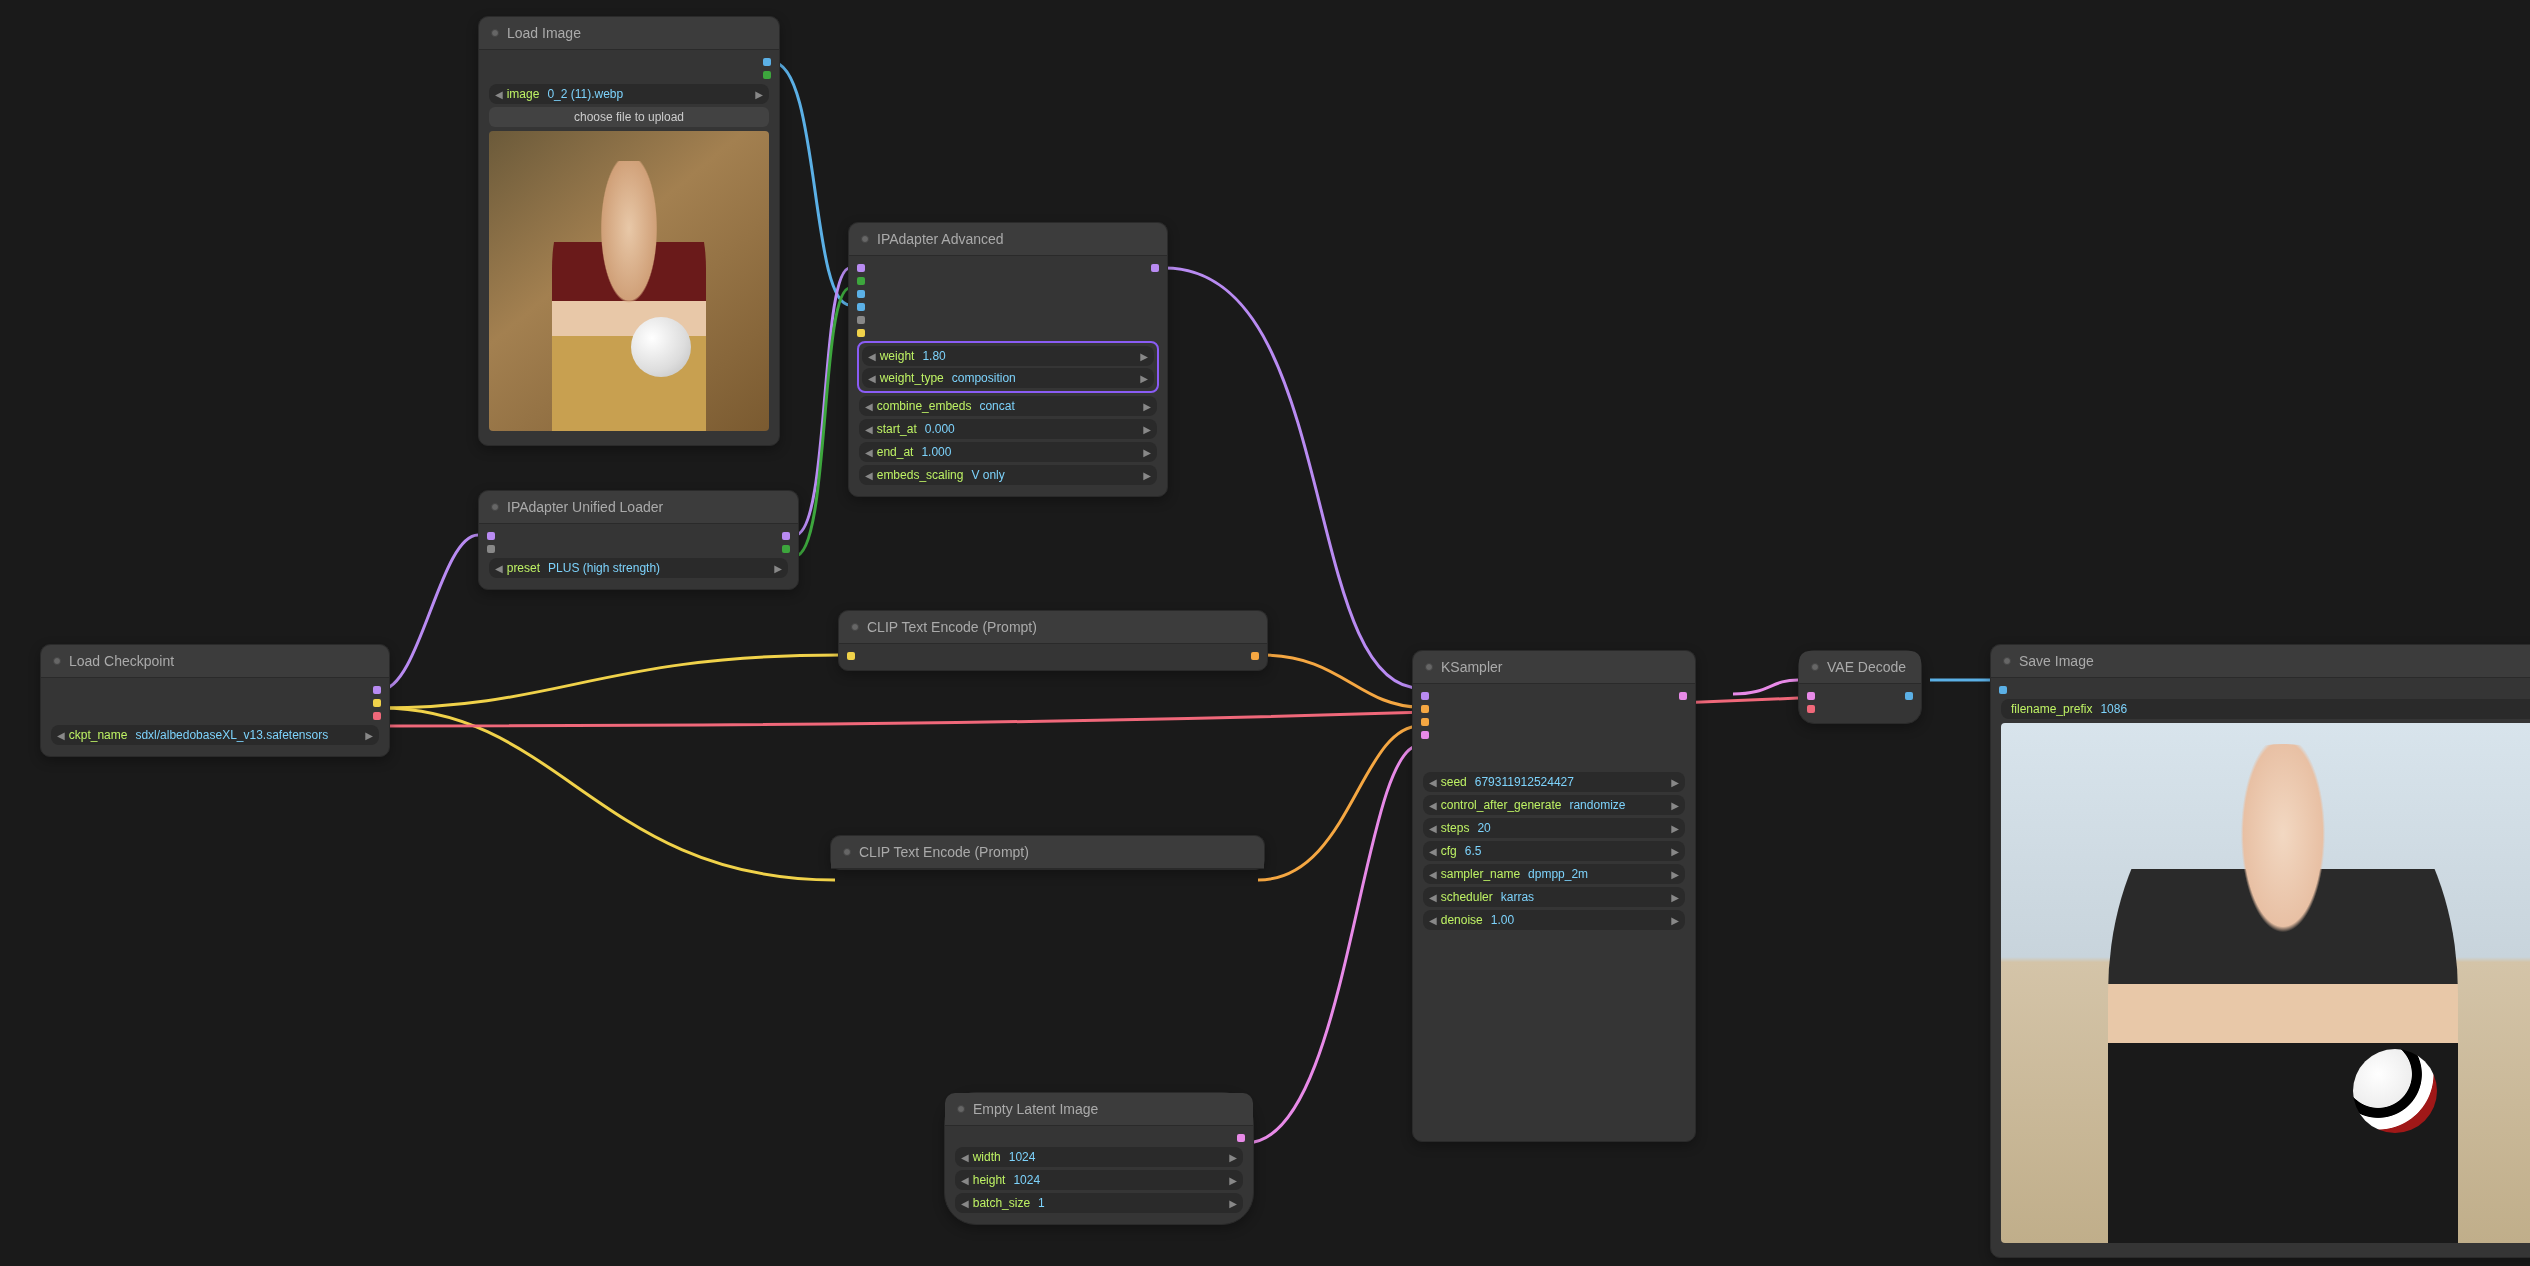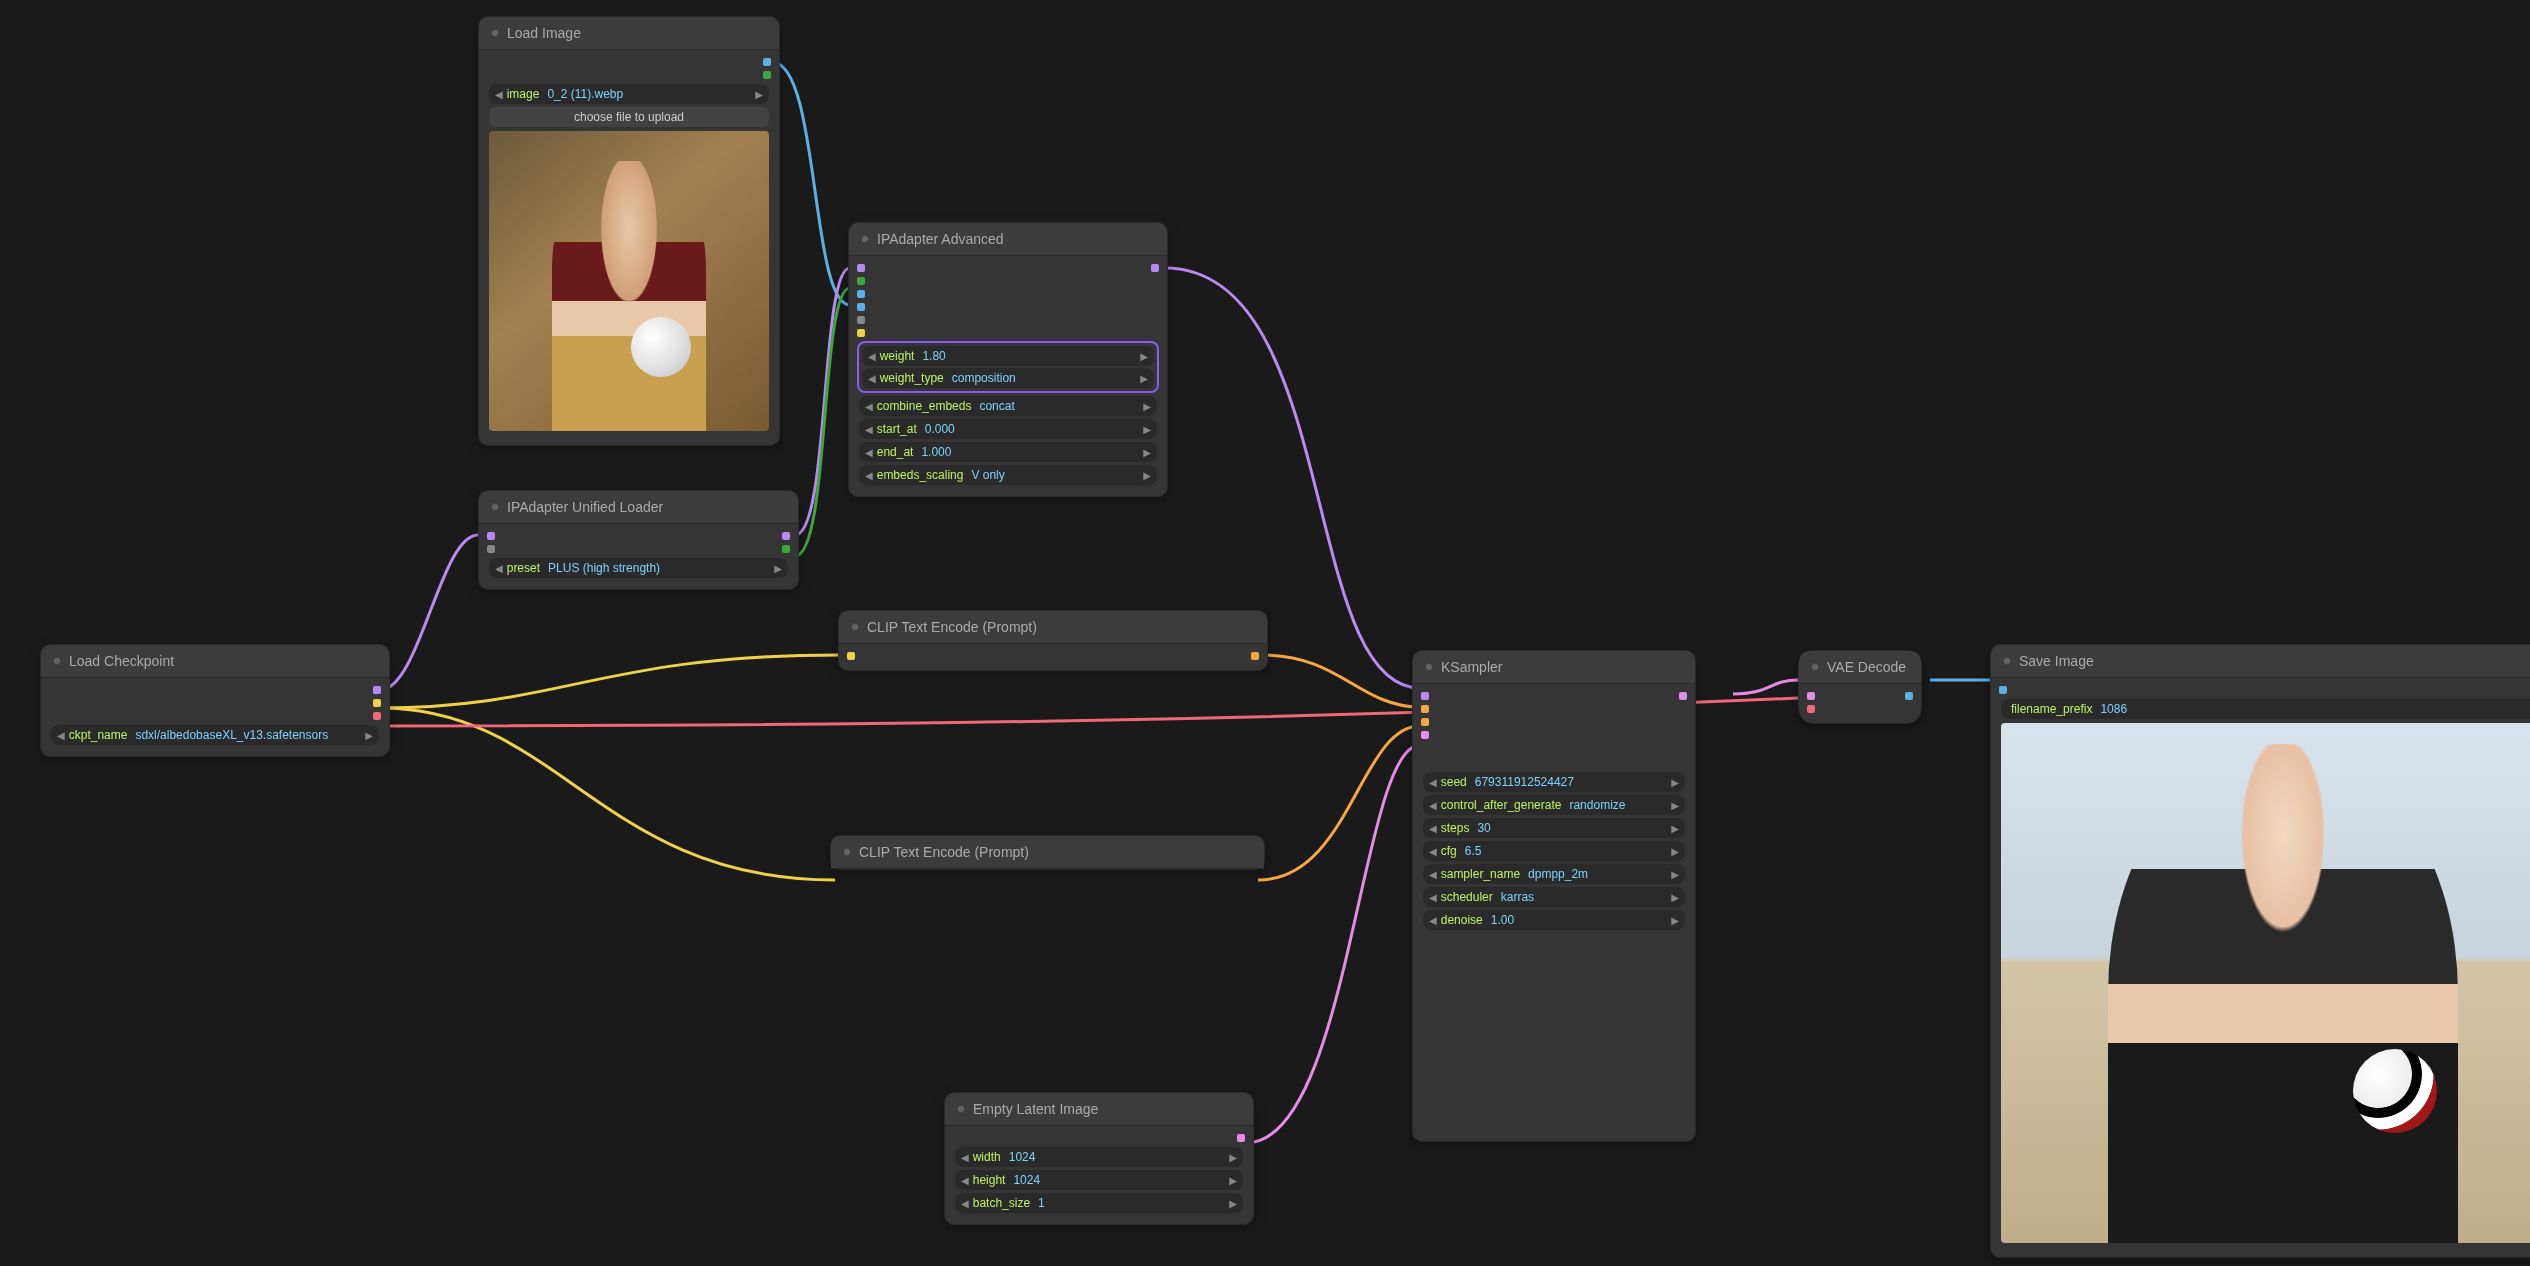--- a/index.html
+++ b/index.html
@@ -300,21 +300,21 @@
   </div>
 </div>
 
 <div class="node" style="left:830px; top:835px; width:435px;">
   <div class="node-header">
     <span class="node-dot"></span>
     <span>CLIP Text Encode (Prompt)</span>
   </div>
 </div>
 
-<div class="node" style="left:944px; top:1092px; width:310px;">
+<div class="node" style="left:944px; top:1092px; width:310px;border-radius:32px;">
   <div class="node-header">
     <span class="node-dot"></span>
     <span>Empty Latent Image</span>
   </div>
   <div class="node-body">
     <div class="port-row">
       <div class="port-col"></div>
       <div class="port-col">
             <div class="port" style="background:#e88ae8"></div>
           </div>
@@ -366,21 +366,21 @@
     </div>
     <div class="widget">
       <span class="arrow">◀</span>
       <span class="widget-label">control_after_generate</span>
       <span class="widget-value">randomize</span>
       <span class="arrow">▶</span>
     </div>
     <div class="widget">
       <span class="arrow">◀</span>
       <span class="widget-label">steps</span>
-      <span class="widget-value">30</span>
+      <span class="widget-value">20</span>
       <span class="arrow">▶</span>
     </div>
     <div class="widget">
       <span class="arrow">◀</span>
       <span class="widget-label">cfg</span>
       <span class="widget-value">6.5</span>
       <span class="arrow">▶</span>
     </div>
     <div class="widget">
       <span class="arrow">◀</span>

